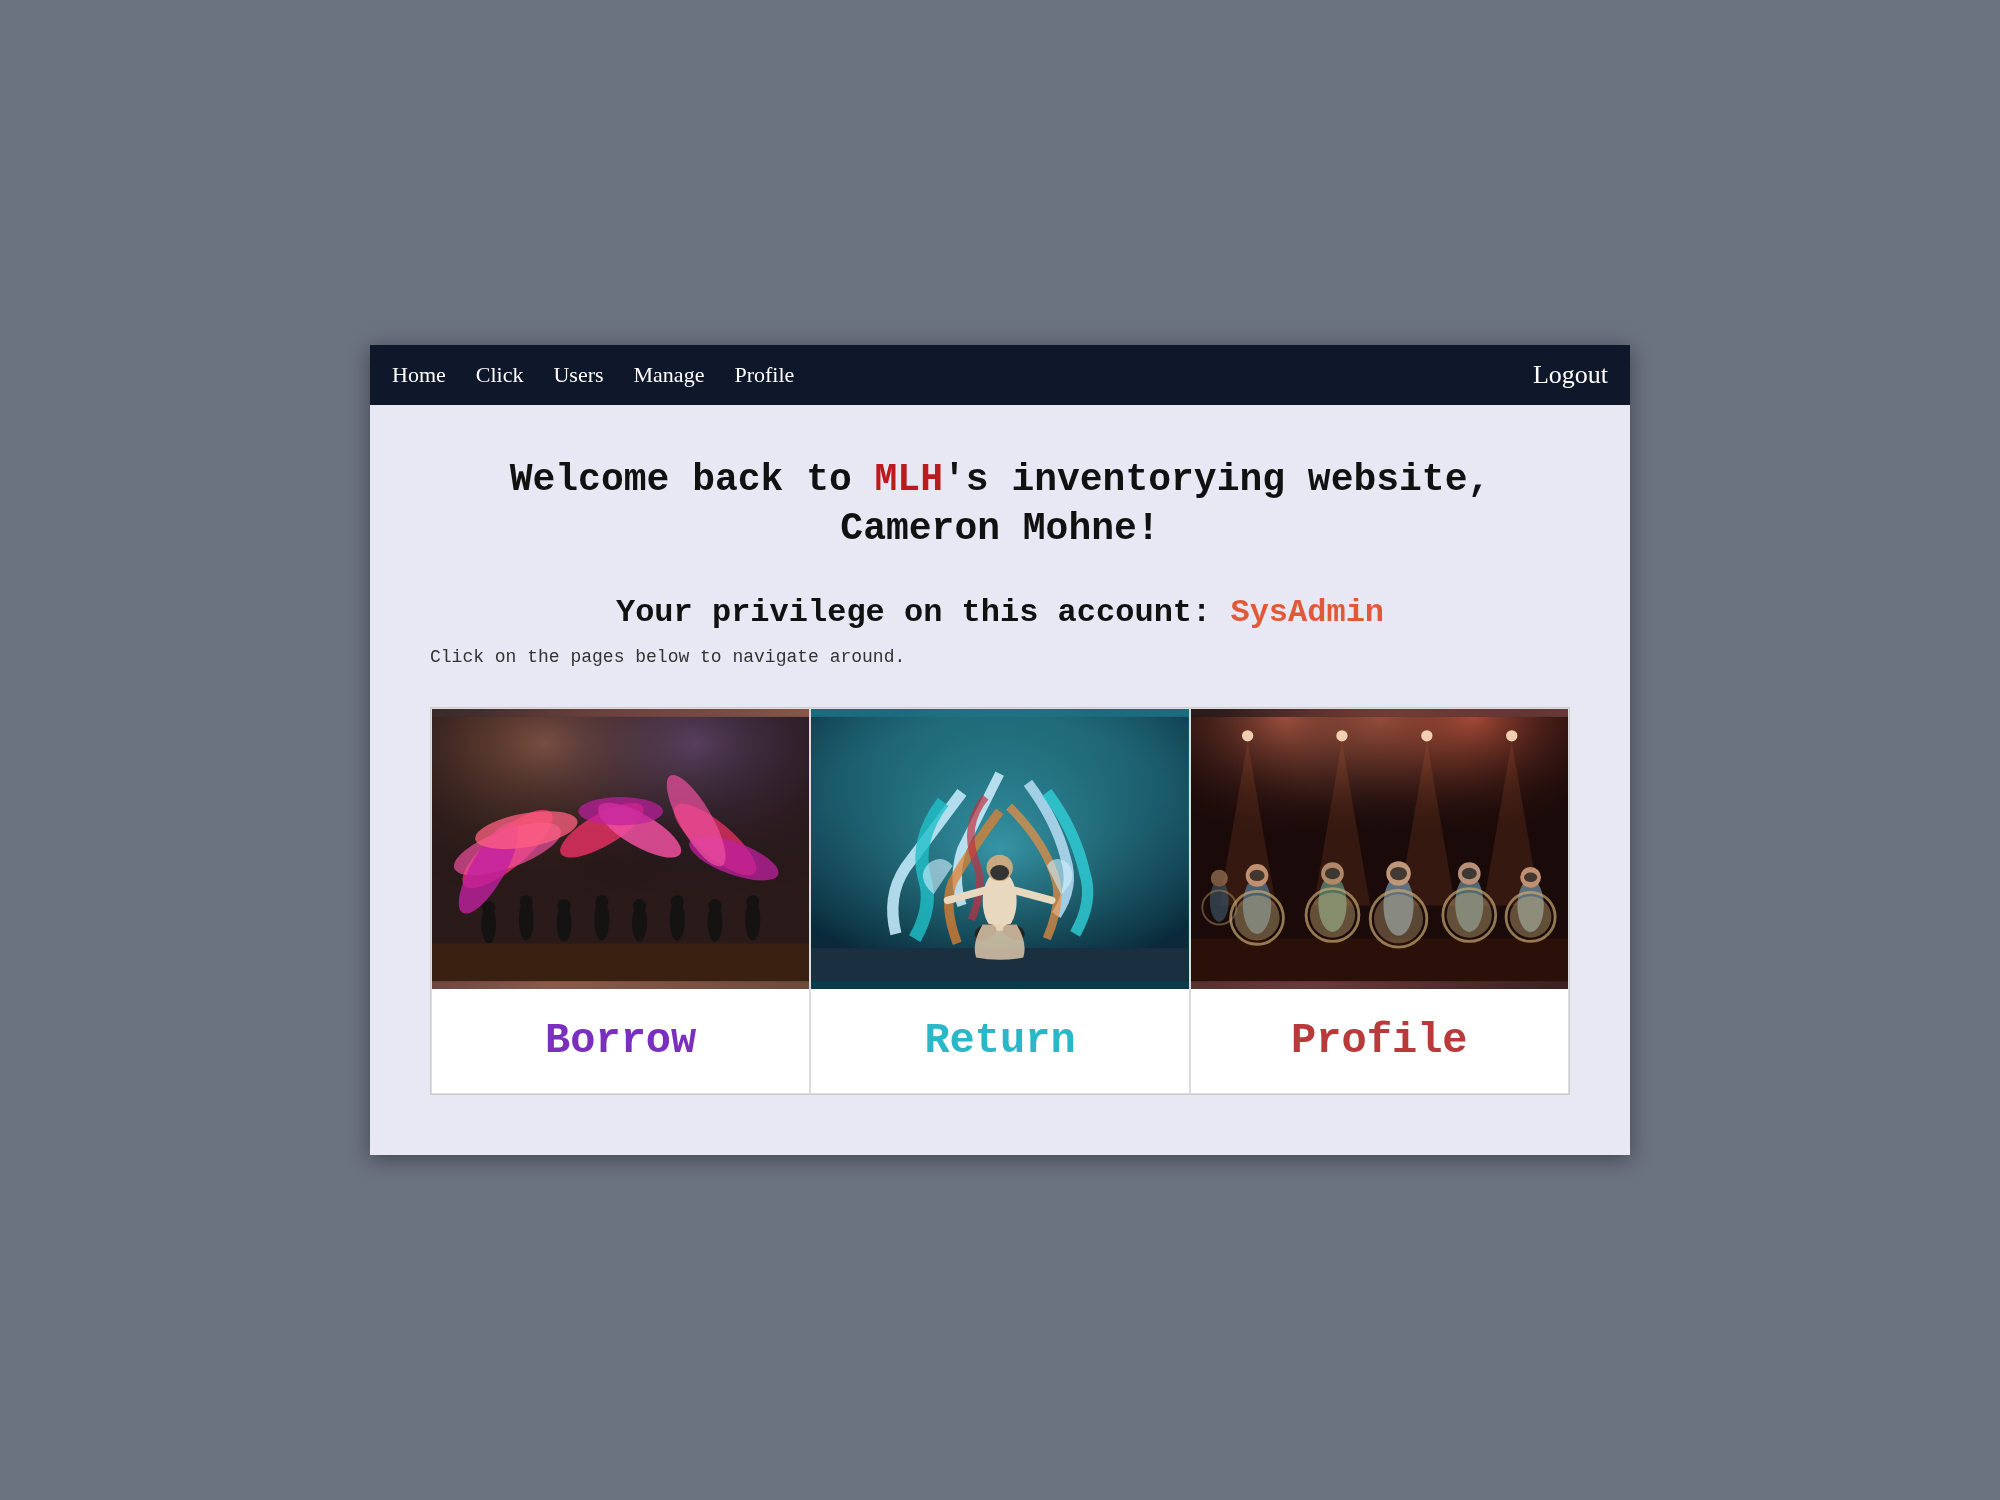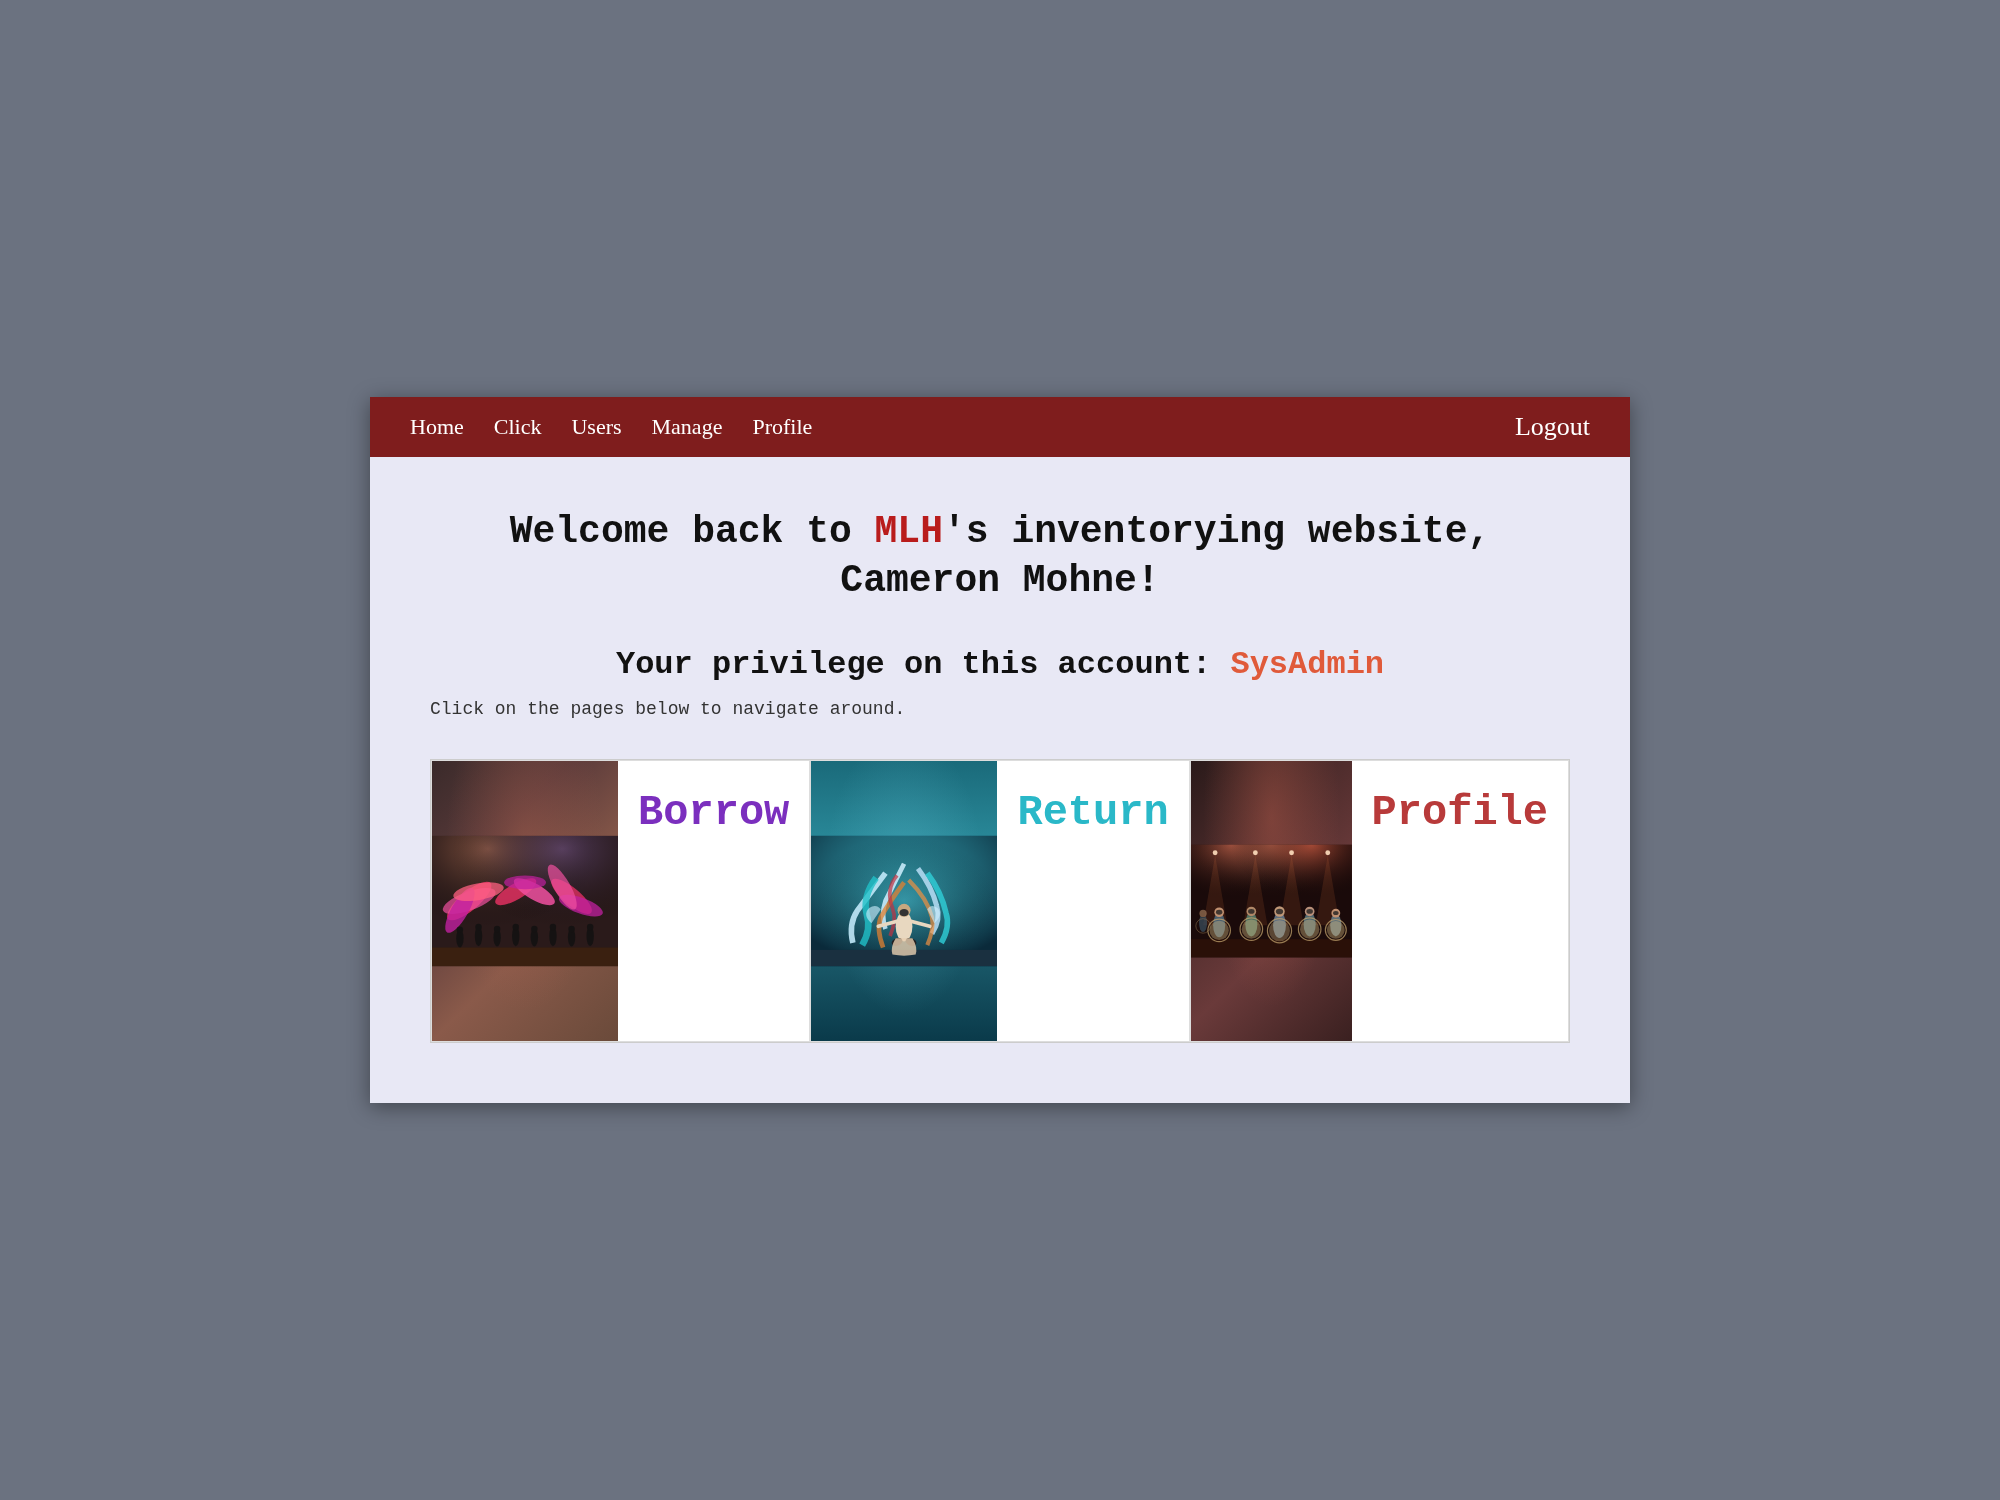--- a/index.html
+++ b/index.html
@@ -14,22 +14,22 @@
     }
 
     .browser-window {
       width: 1260px;
       background: #e8e8f0;
       box-shadow: 0 4px 20px rgba(0,0,0,0.4);
     }
 
     
     .navbar {
-      background-color: #7f1d1d;
-      padding: 0 40px;
+      background-color: #0f172a;
+      padding: 0 22px;
       height: 60px;
       display: flex;
       align-items: center;
       justify-content: space-between;
     }
 
     .nav-links {
       display: flex;
       gap: 30px;
       list-style: none;
@@ -98,21 +98,21 @@
       gap: 0;
       border: 1px solid #ccc;
     }
 
     .card {
       background: #fff;
       cursor: pointer;
       border: 1px solid #ddd;
       overflow: hidden;
       display: flex;
-      flex-direction: row;
+      flex-direction: column;
     }
 
     .card-image {
       width: 100%;
       height: 280px;
       overflow: hidden;
       position: relative;
     }
 
     

